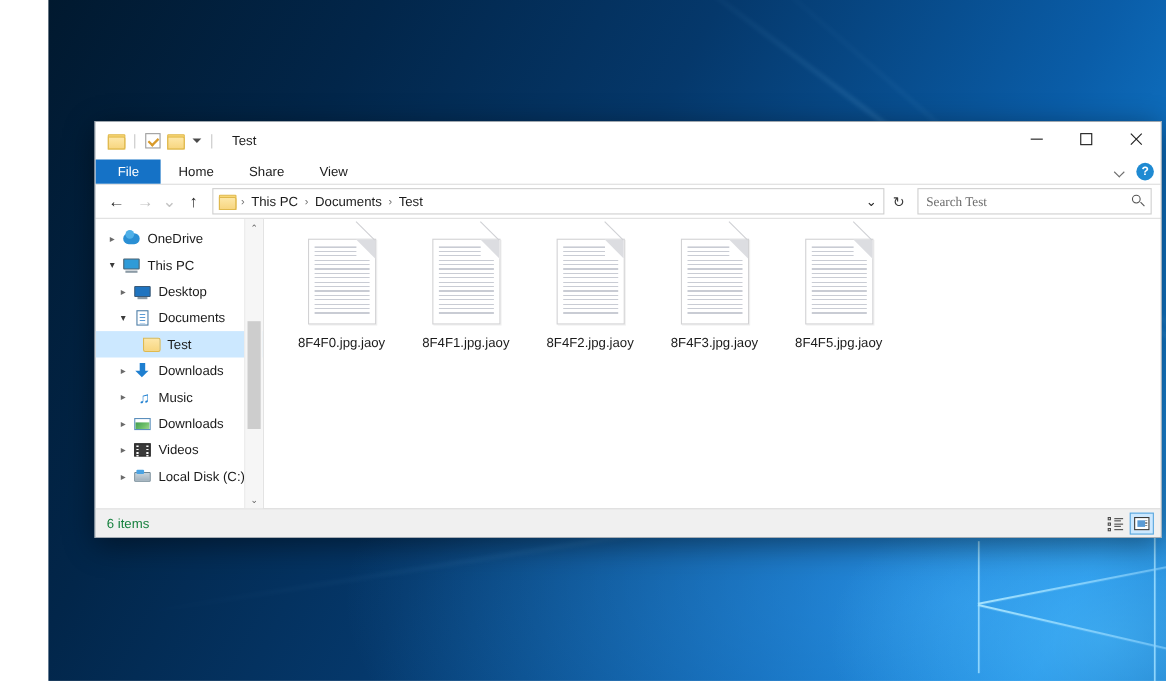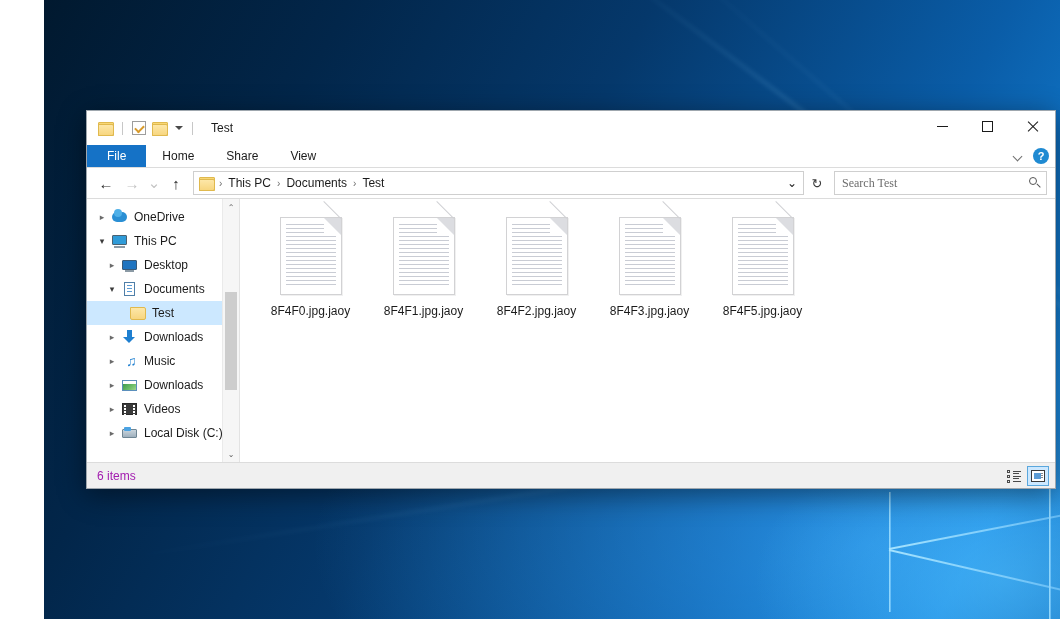--- a/index.html
+++ b/index.html
@@ -322,21 +322,21 @@
   }
   .filename {
     font-size: 12px; color: #1b1b1b; text-align: center; white-space: nowrap;
   }
 
   
   .statusbar {
     height: 25px; flex: none; background: #f0f0f0;
     border-top: 1px solid #dcdcdc;
     display: flex; align-items: center; padding: 0 6px 0 10px;
-    font-size: 12px; color: #a21caf;
+    font-size: 12px; color: #15803d;
   }
   .status-count { flex: 1; }
   .viewbtns { display: flex; gap: 2px; align-items: center; }
   .vbtn {
     width: 22px; height: 20px; display: flex; align-items: center; justify-content: center;
     box-sizing: border-box;
   }
   .vbtn.active { background: #cce8ff; border: 1px solid #5aa7dd; }
   
   .g-details { width: 14px; height: 12px; position: relative; }

